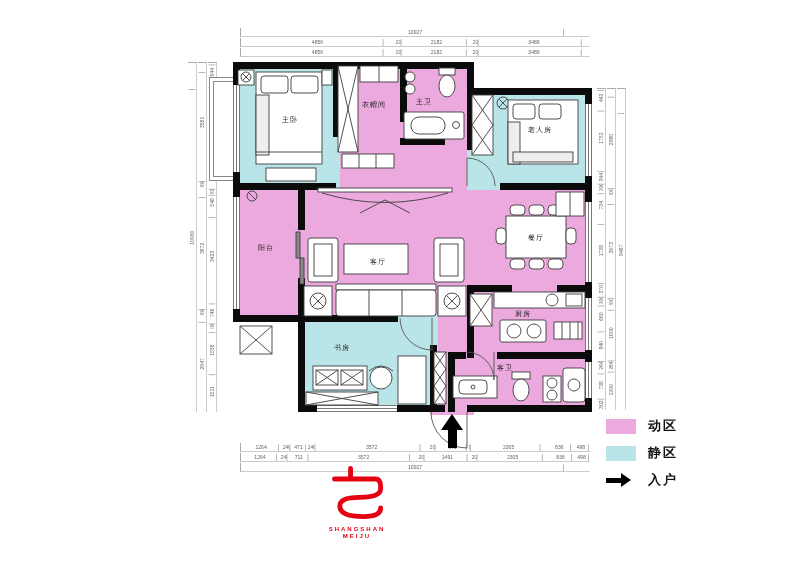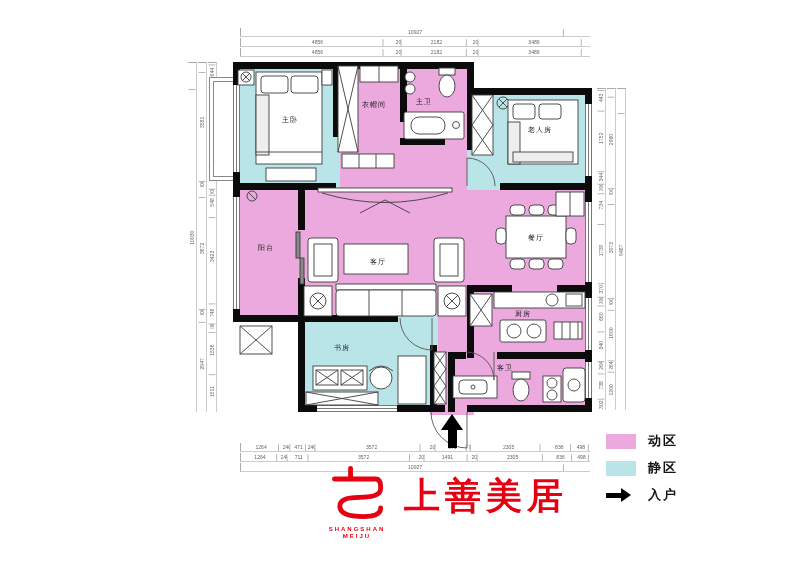--- a/index.html
+++ b/index.html
@@ -31,21 +31,21 @@
   .dimrow{position:absolute;display:flex;z-index:1;font-size:6px;color:#666;
     border-left:1px solid #aaa;border-bottom:1px solid #ccc;box-sizing:border-box;}
   .dimrow span{flex:1 1 0;text-align:center;border-right:1px solid #aaa;
     overflow:hidden;line-height:8px;transform:scale(.85);transform-origin:center bottom;}
   .dimcol{position:absolute;display:flex;flex-direction:column;z-index:1;font-size:6px;color:#666;
     border-top:1px solid #aaa;border-right:1px solid #ccc;box-sizing:border-box;}
   .dimcol span{flex:1 1 0;border-bottom:1px solid #aaa;writing-mode:vertical-rl;
     transform:rotate(180deg) scale(.85);display:flex;align-items:center;justify-content:center;
     overflow:hidden;}
   
-  #legend{position:absolute;left:606px;top:432px;z-index:7;}
+  #legend{position:absolute;left:606px;top:417px;z-index:7;}
   .lg-row{display:flex;align-items:center;margin-bottom:9px;}
   .lg-swatch{width:30px;height:15px;margin-right:12px;}
   .lg-label{font-size:13px;font-weight:bold;color:#111;letter-spacing:2px;}
   .lg-arrow{width:30px;height:15px;margin-right:12px;display:flex;align-items:center;}
   .lg-arrow .shaft{width:15px;height:5px;background:#000;}
   .lg-arrow .head{width:0;height:0;border-left:10px solid #000;
     border-top:7px solid transparent;border-bottom:7px solid transparent;}
   
   #logo{position:absolute;left:322px;top:464px;z-index:7;display:flex;align-items:flex-start;}
   #logo-mark-wrap{width:70px;text-align:center;}
@@ -378,14 +378,13 @@
 </div>
 
 <div id="logo">
   <div id="logo-mark-wrap">
     <svg width="62" height="58" viewBox="0 0 56 54" fill="none">
       <path d="M22,4 V14 M7,14 H45 Q50,14 50,21 V23 Q50,31 30,31 Q12,31 12,39 Q12,49 34,49 Q50,49 50,41" stroke="#e50012" stroke-width="4.5" stroke-linecap="round" fill="none"></path>
     </svg>
     <div class="logo-en">SHANGSHAN</div>
     <div class="logo-en">MEIJU</div>
   </div>
-  <div id="logo-cn">上善美居</div>
 </div>
 
 </body></html>

